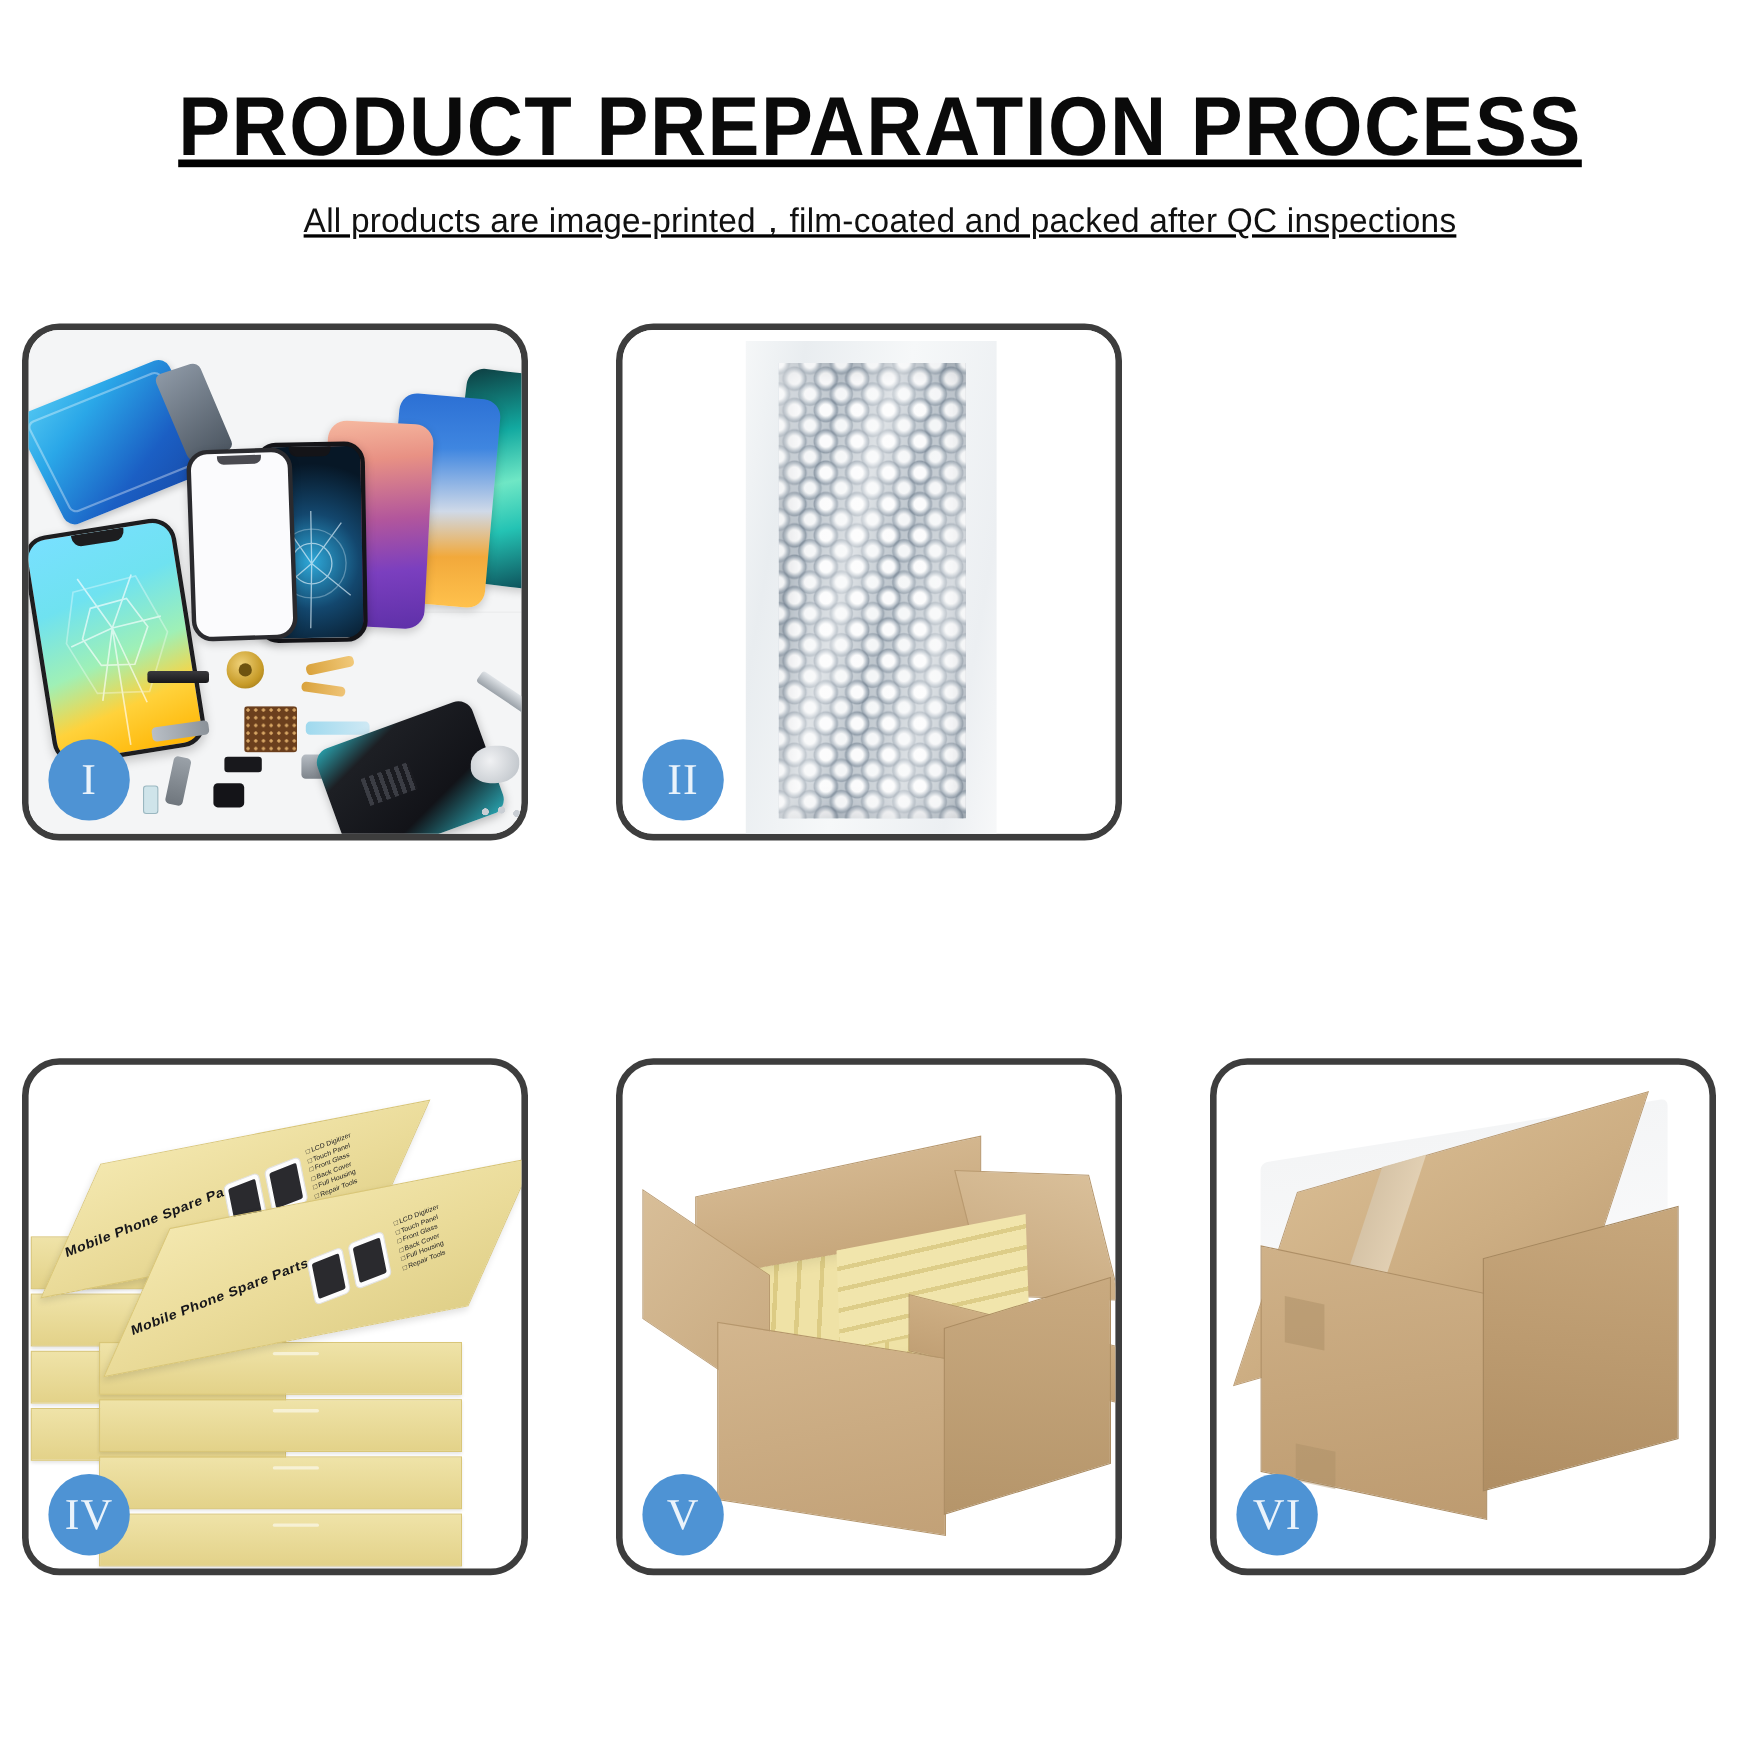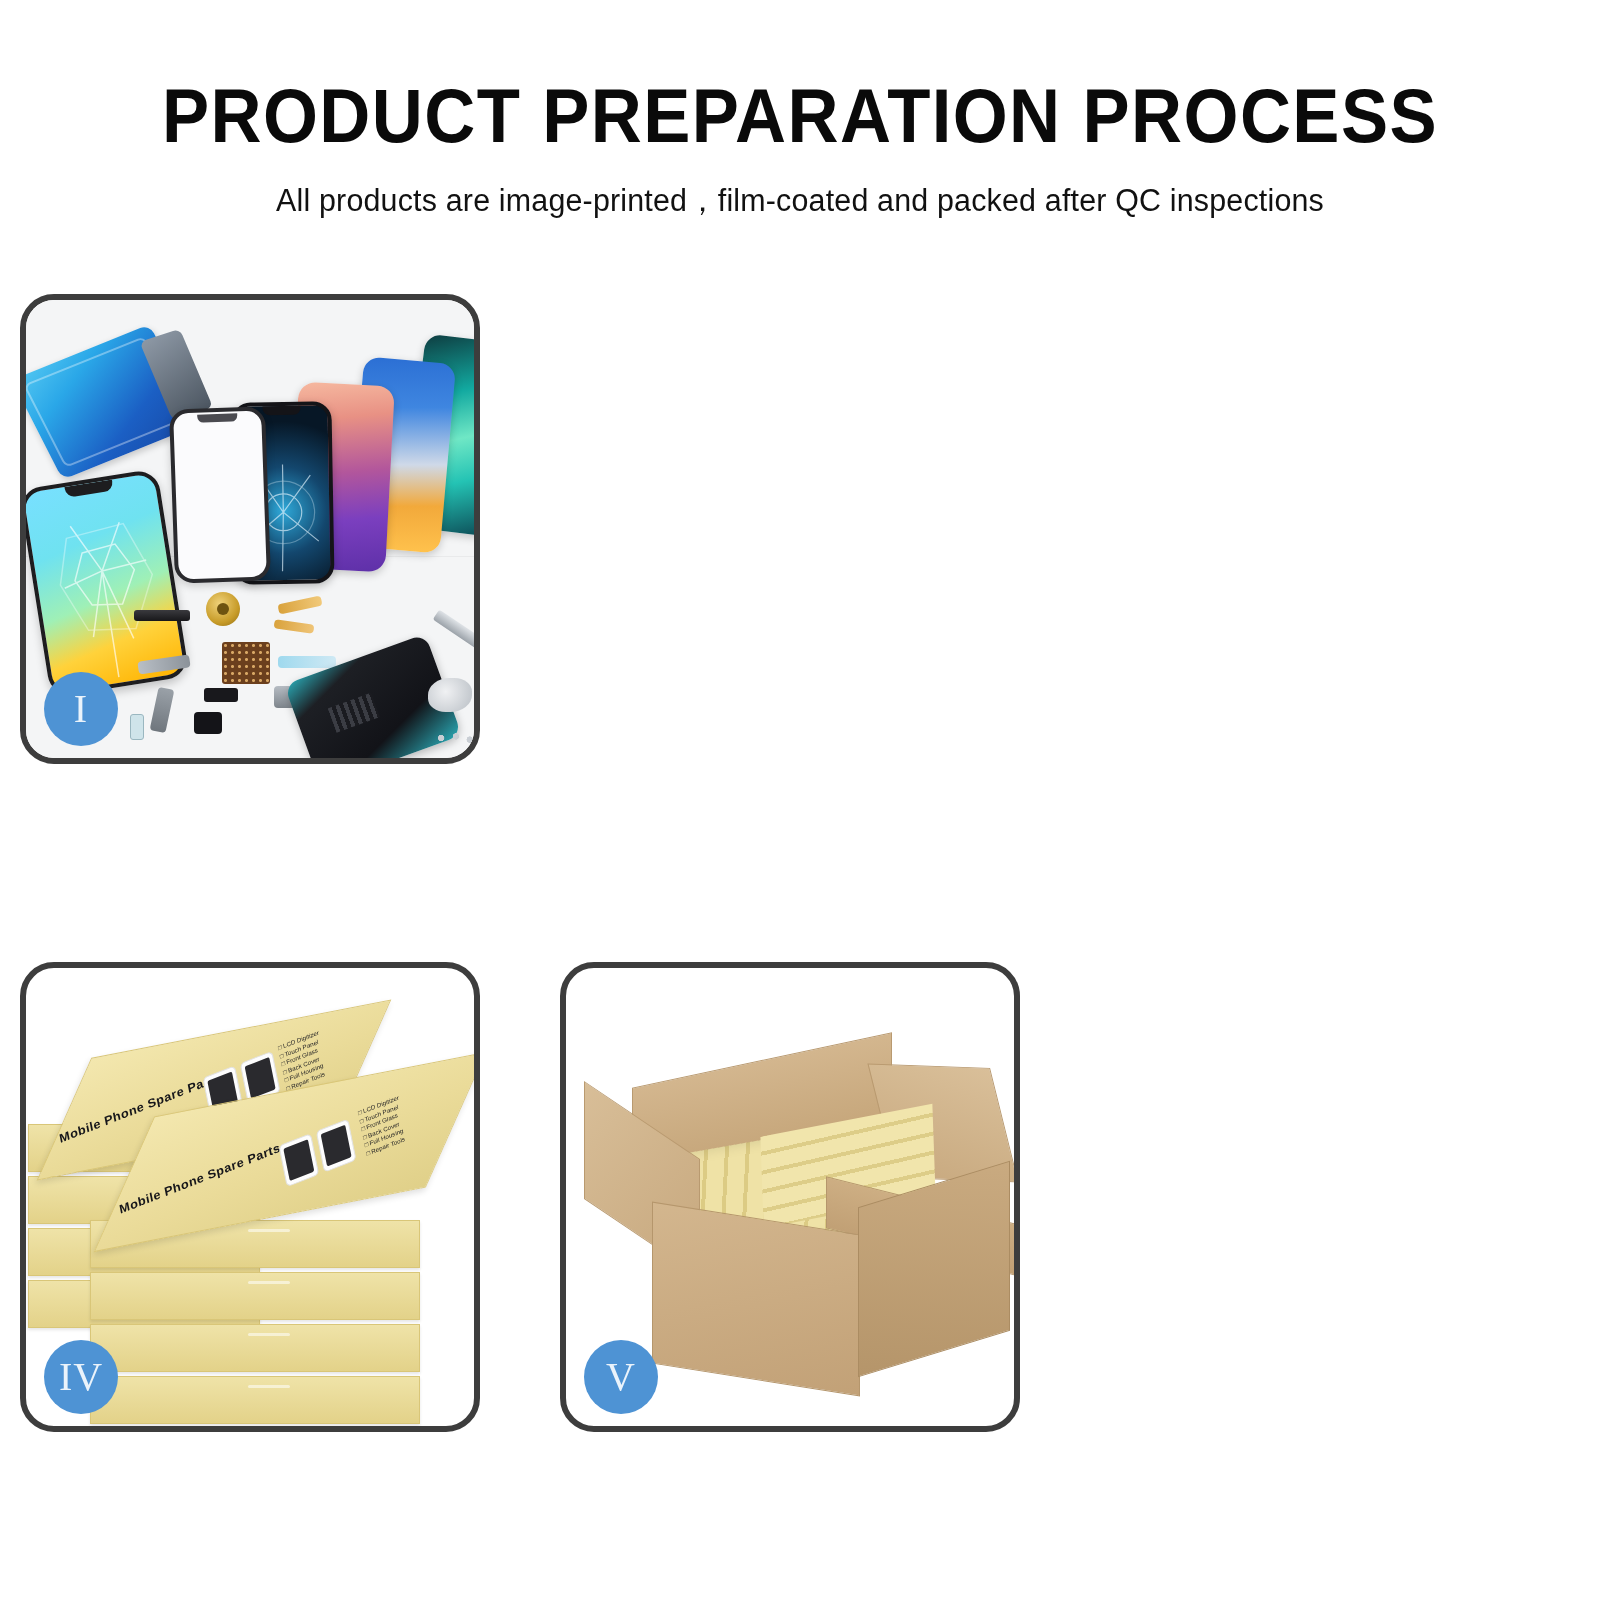--- a/index.html
+++ b/index.html
@@ -5,21 +5,21 @@
   * { box-sizing: border-box; margin: 0; padding: 0; }
   html, body {
     width: 1600px; height: 1600px;
     background: #ffffff;
     font-family: "Liberation Sans", sans-serif;
     overflow: hidden;
   }
   .page { position: relative; width: 1600px; height: 1600px; background: #fff; }
 
   
-  .header { padding-top: 78px; text-align: center; }
+  .header { padding-top: 78px; text-align: center; text-decoration: underline; }
   .title {
     font-family: "Liberation Sans", sans-serif;
     font-size: 76px; font-weight: 700; letter-spacing: 1.5px;
     color: #0a0a0a; line-height: 1.0;
     transform: scaleX(0.93); transform-origin: center;
     white-space: nowrap;
   }
   .subtitle {
     margin-top: 26px;
     font-size: 31px; font-weight: 400; color: #111;
@@ -408,20 +408,29 @@
         <div class="tray"></div>
         <div class="btn-sm"></div>
         <div class="housing"></div>
         <div class="tweezer"></div>
         <div class="brush"></div>
         <div class="screws"></div>
       </div>
       <div class="badge">I</div>
     </div>
 
+    <div class="panel r0 c1">
+      <div class="stage">
+        <div class="bw-bg"></div>
+        <div class="bw-sheet"></div>
+        <div class="bw-inner"></div>
+        <div class="bw-gloss"></div>
+      </div>
+      <div class="badge">II</div>
+    </div>
 
 
     <div class="panel r1 c0">
       <div class="stage">
         <div class="stack">
 
           <div class="gbox" style="left:0px; top:132px; width:232px;"></div>
           <div class="gbox" style="left:0px; top:184px; width:232px;"></div>
           <div class="gbox" style="left:0px; top:236px; width:232px;"></div>
           <div class="gbox" style="left:0px; top:288px; width:232px;"></div>
@@ -486,15 +495,27 @@
         <div class="c5-goods"></div>
         <div class="c5-goods2"></div>
         <div class="c5-flapL"></div>
         <div class="c5-flapFront"></div>
         <div class="c5-front"></div>
         <div class="c5-side"></div>
       </div>
       <div class="badge">V</div>
     </div>
 
+    <div class="panel r1 c2">
+      <div class="stage">
+        <div class="c6-shadow"></div>
+        <div class="c6-top"></div>
+        <div class="c6-tape"></div>
+        <div class="c6-front"></div>
+        <div class="c6-side"></div>
+        <div class="c6-tab1"></div>
+        <div class="c6-tab2"></div>
+      </div>
+      <div class="badge">VI</div>
+    </div>
 
   </div>
 </div>
 
 </body></html>

